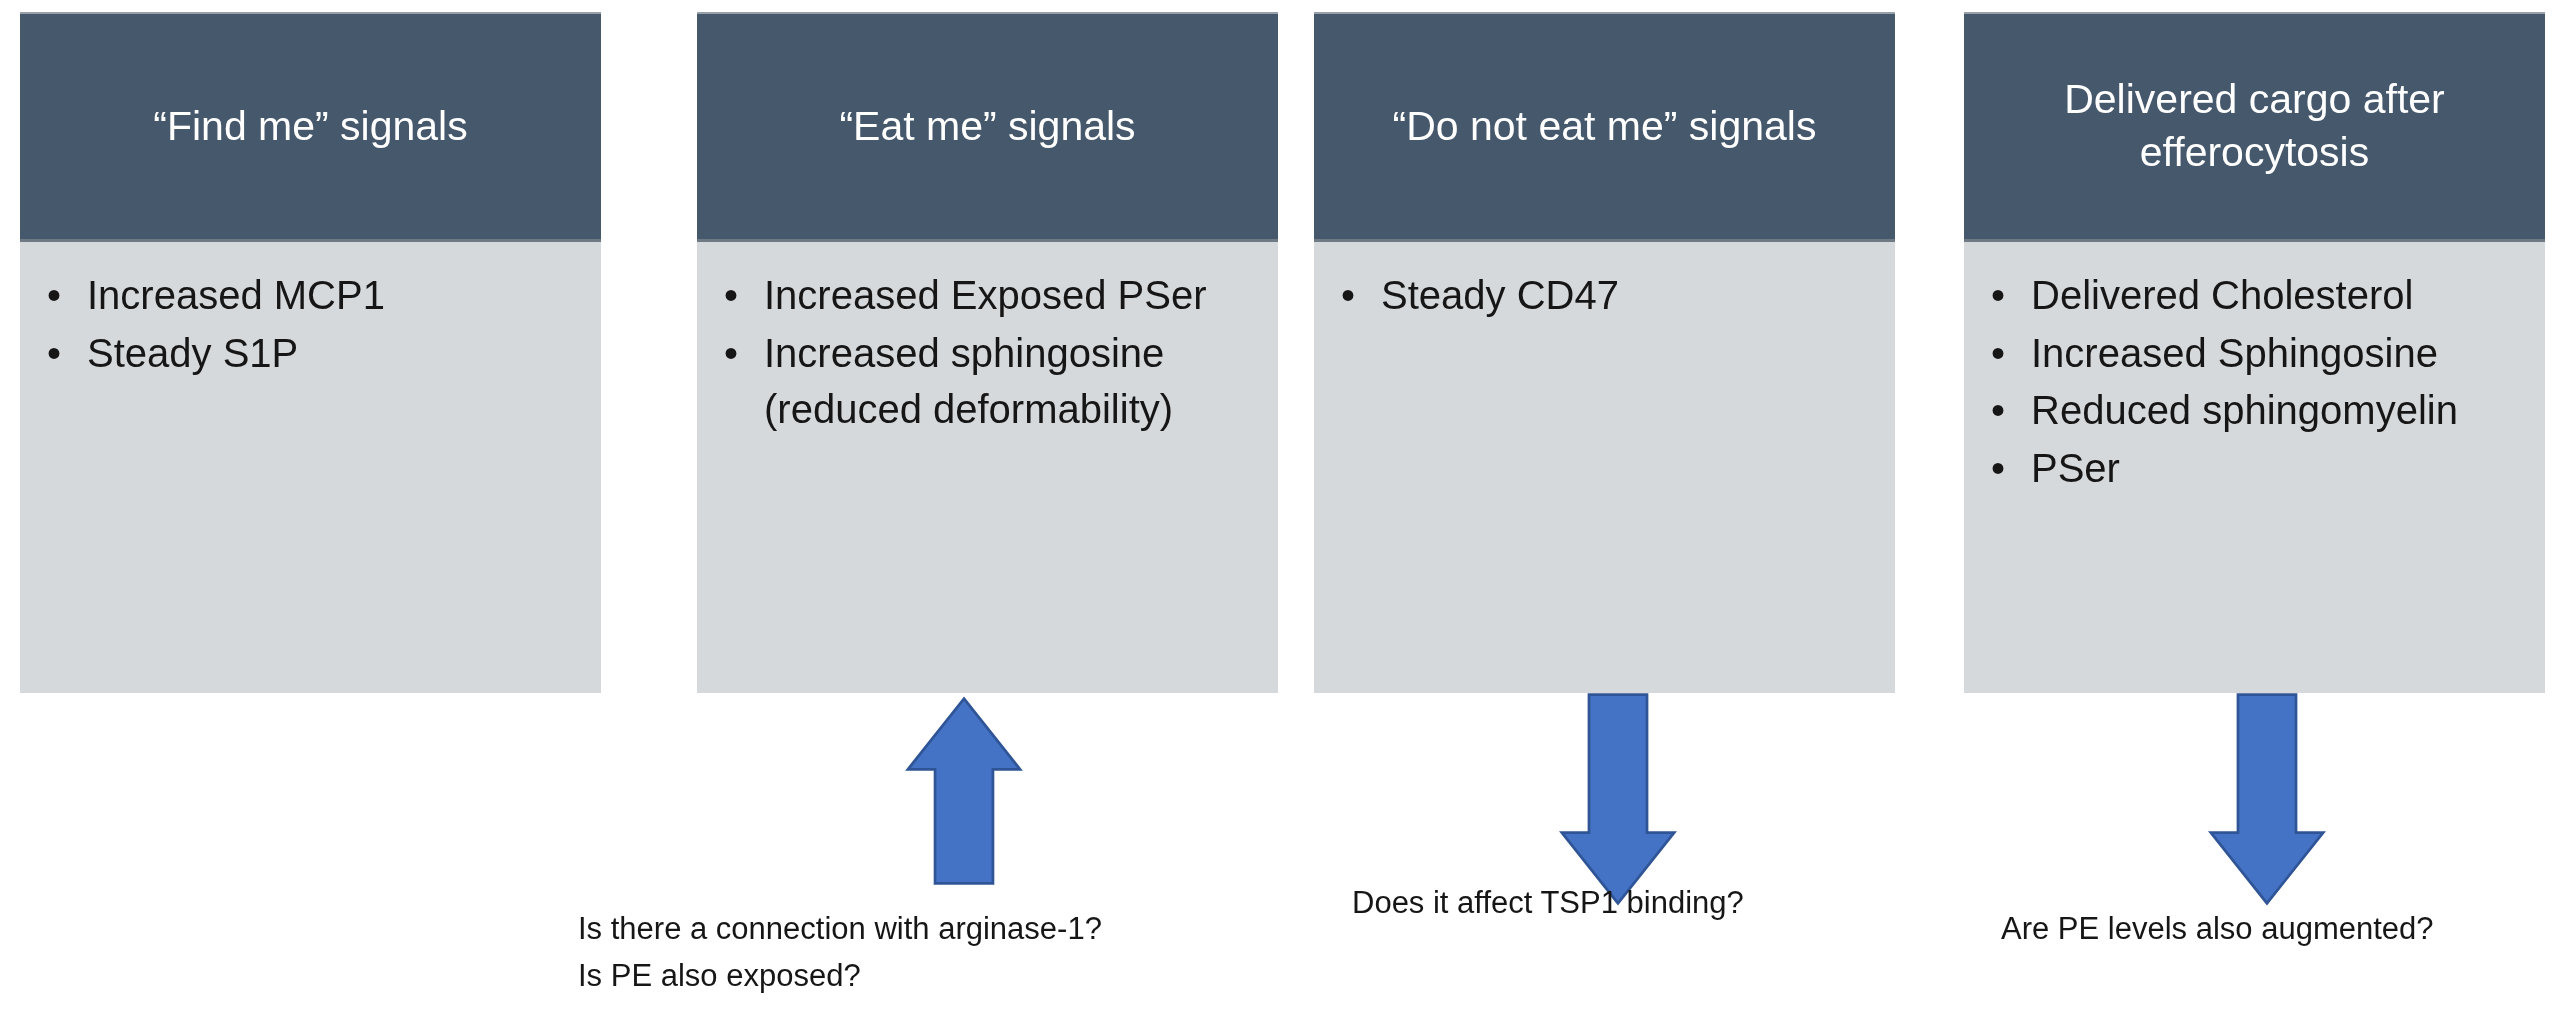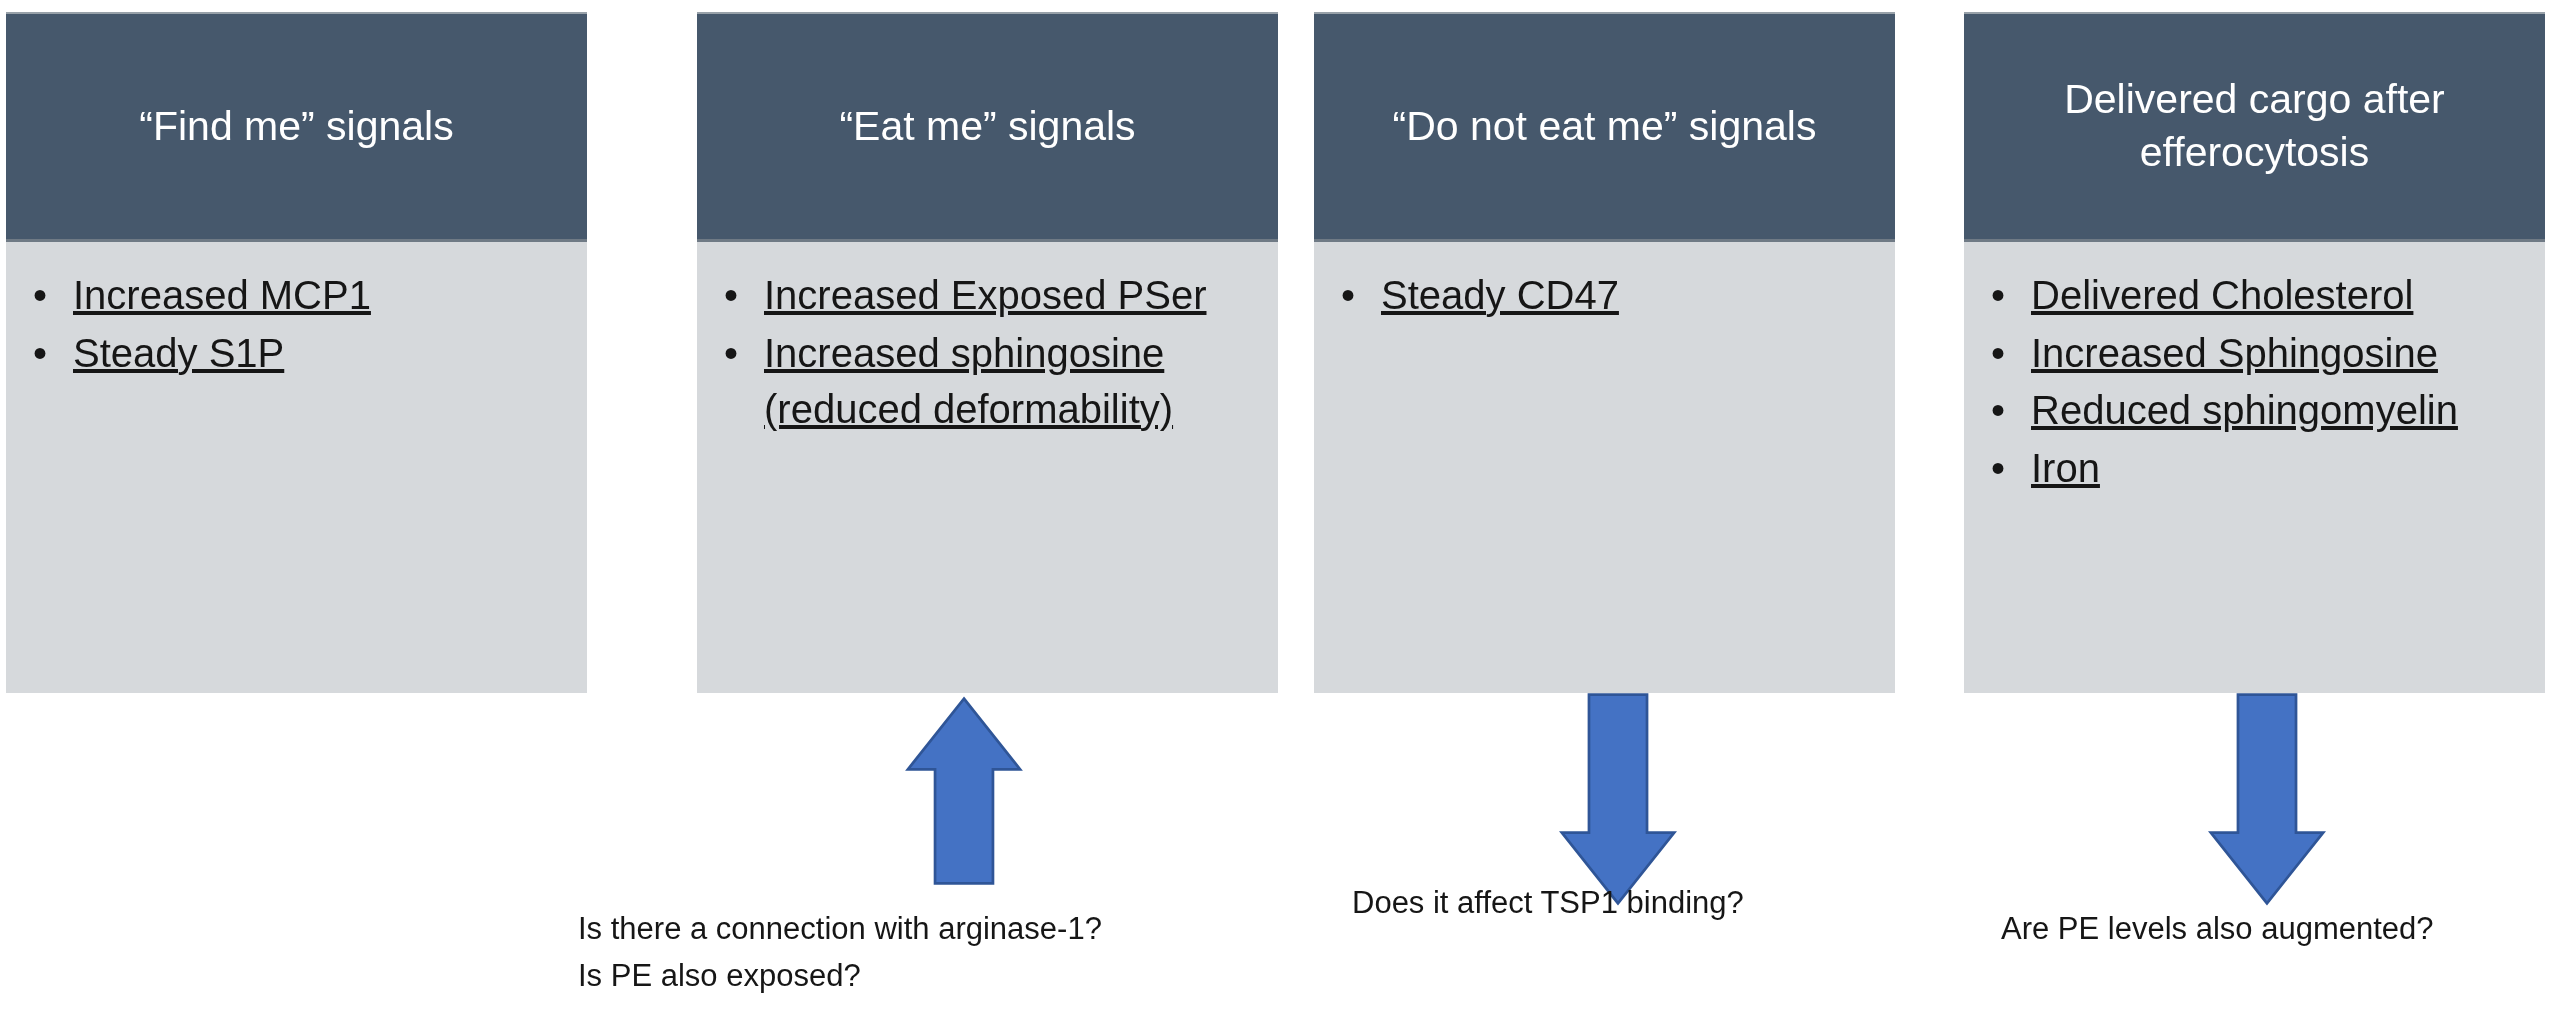--- a/index.html
+++ b/index.html
@@ -5,21 +5,21 @@
   html, body { margin: 0; padding: 0; background: #ffffff; }
   .canvas {
     position: relative;
     width: 2576px;
     height: 1037px;
     background: var(--page-bg, #ffffff);
     font-family: "Liberation Sans", sans-serif;
     overflow: hidden;
   }
   .card { position: absolute; top: 11.8px; width: 581px; }
-  #card-1 { left: 6px; }
+  #card-1 { left: 20px; }
   #card-2 { left: 669px; margin-left: 28px; }
   #card-3 { left: 1314px; }
   #card-4 { left: 1964px; }
   .card-header {
     box-sizing: border-box;
     height: 230px;
     background: var(--header-bg, #46586C);
     color: var(--header-text, #ffffff);
     display: flex;
     align-items: center;
@@ -34,21 +34,21 @@
   .card-body {
     box-sizing: border-box;
     height: 451px;
     background: var(--body-bg, #D6D9DC);
     padding: 25px 16.3px 0 27px;
     color: var(--body-text, #161616);
     font-size: 40px;
   }
   .bullet { display: flex; line-height: 1.4; margin-bottom: 1.8px; }
   .dot { flex: 0 0 40px; }
-  .btext { flex: 1; text-decoration: underline; }
+  .btext { flex: 1; }
   .arrow { position: absolute; }
   #arrow-up-2   { left: 905px;  top: 696px; }
   #arrow-down-3 { left: 1559px; top: 692px; }
   #arrow-down-4 { left: 2208px; top: 692px; }
   .arrow polygon {
     fill: var(--arrow-fill, #4472C4);
     stroke: var(--arrow-stroke, #2F5597);
     stroke-width: 3;
   }
   .question {
@@ -115,21 +115,21 @@
       <div class="bullet">
         <span class="dot">•</span>
         <span class="btext">Increased Sphingosine</span>
       </div>
       <div class="bullet">
         <span class="dot">•</span>
         <span class="btext">Reduced sphingomyelin</span>
       </div>
       <div class="bullet">
         <span class="dot">•</span>
-        <span class="btext">Iron</span>
+        <span class="btext">PSer</span>
       </div>
     </div>
   </div>
 
   <svg class="arrow" id="arrow-up-2" width="118" height="190" viewBox="0 0 130 210" xmlns="http://www.w3.org/2000/svg">
     <polygon points="65,3 127,81 97,81 97,207 33,207 33,81 3,81"></polygon>
   </svg>
 
   <svg class="arrow" id="arrow-down-3" width="118" height="214" viewBox="0 0 130 236" xmlns="http://www.w3.org/2000/svg">
     <polygon points="65,233 3,155 33,155 33,3 97,3 97,155 127,155"></polygon>

